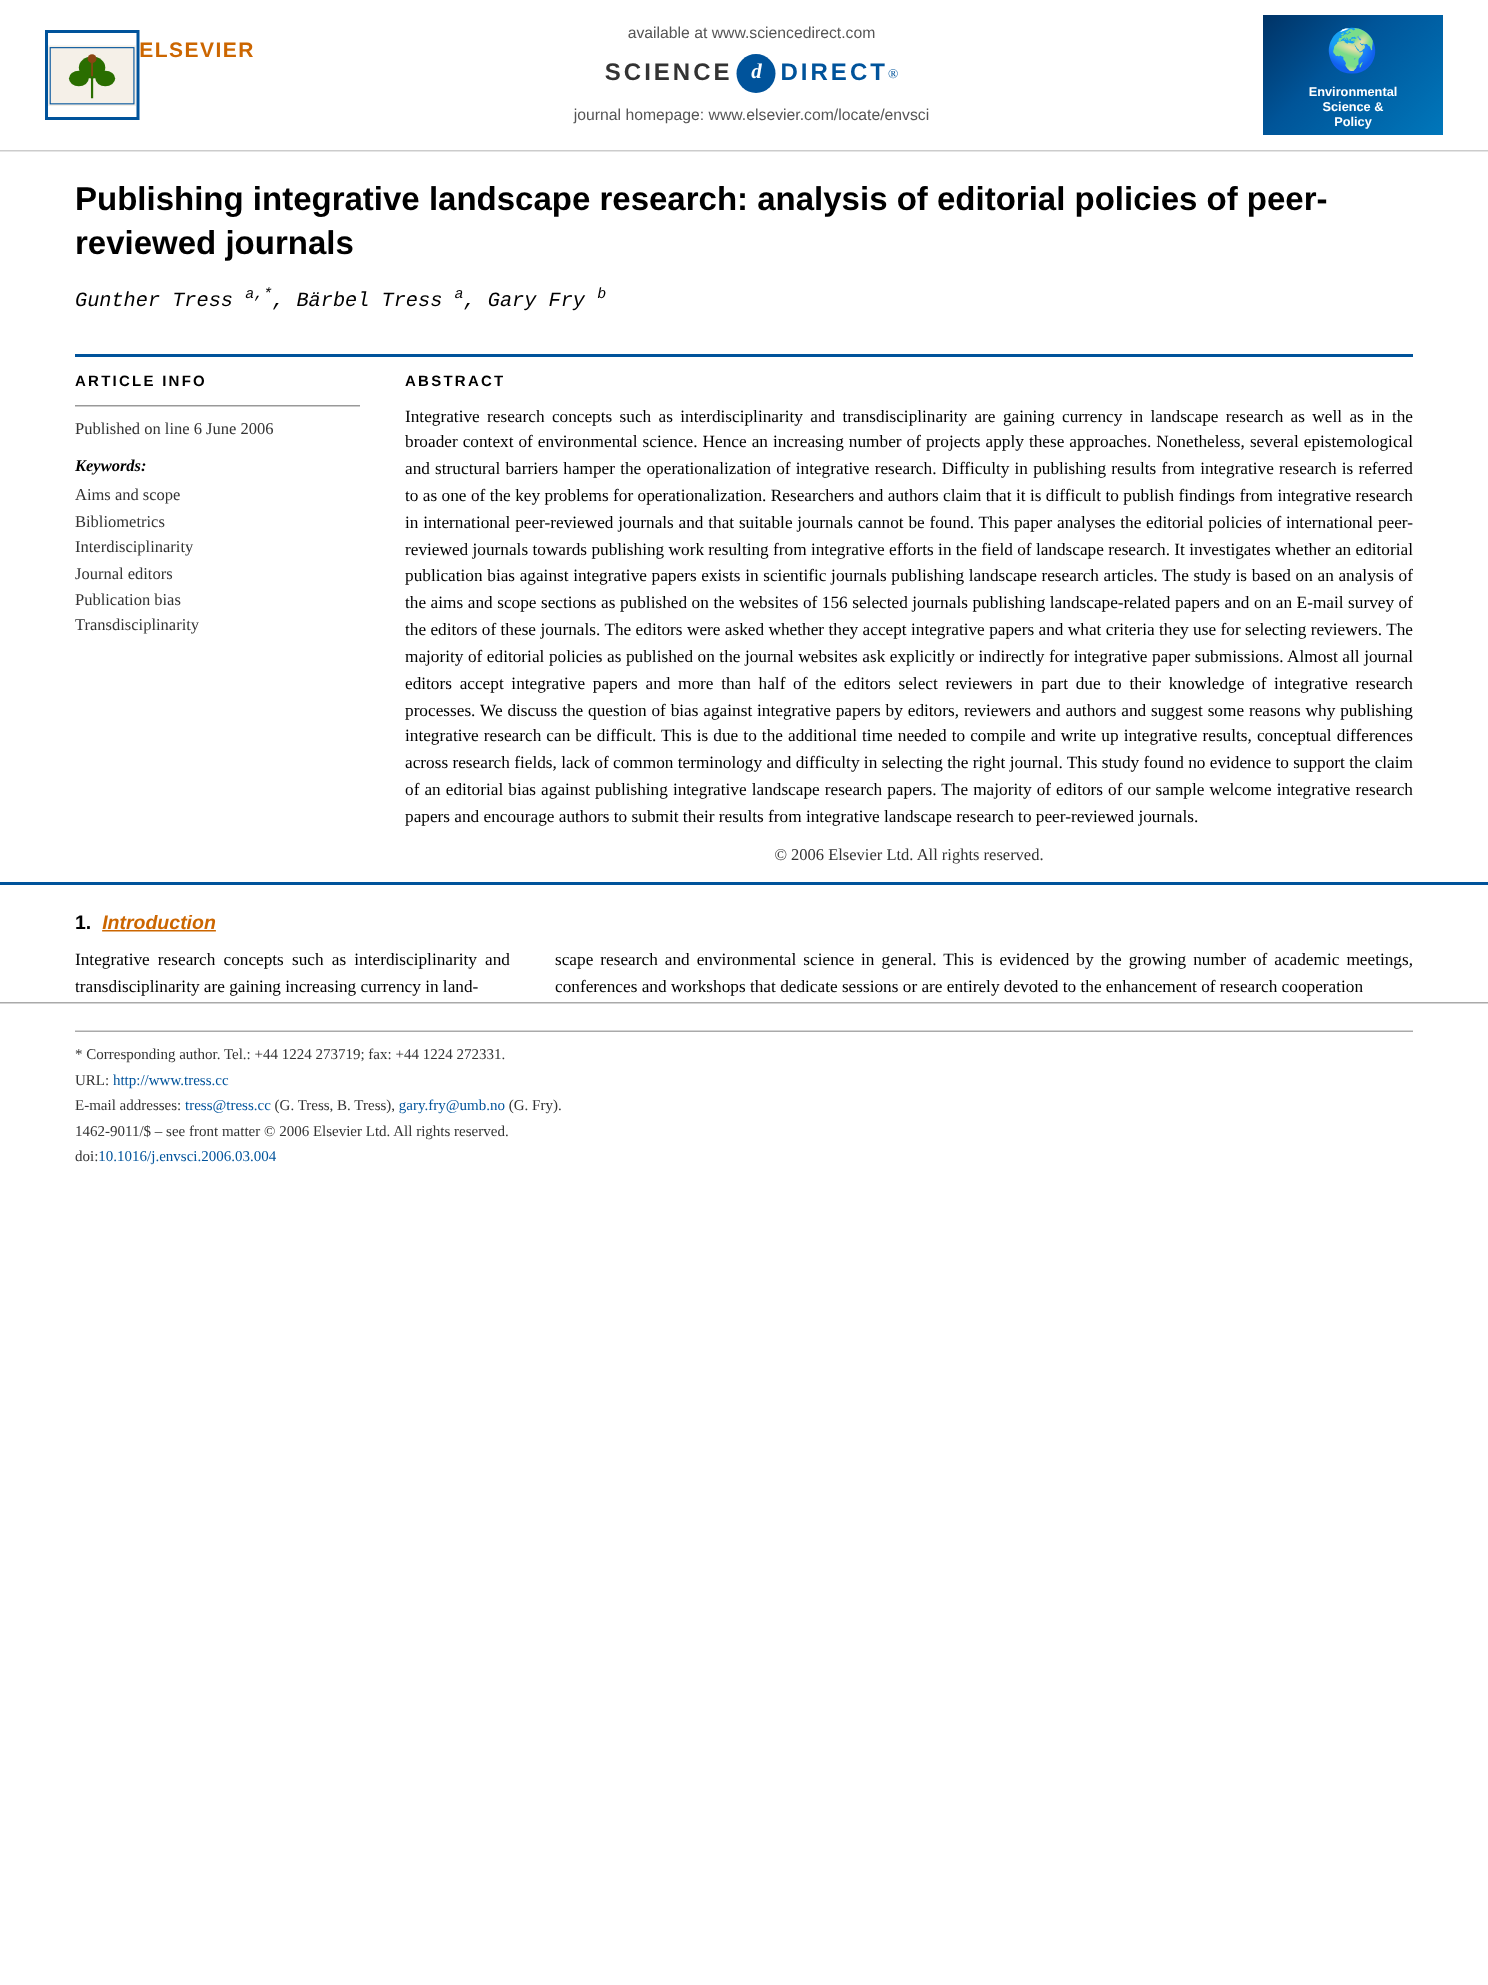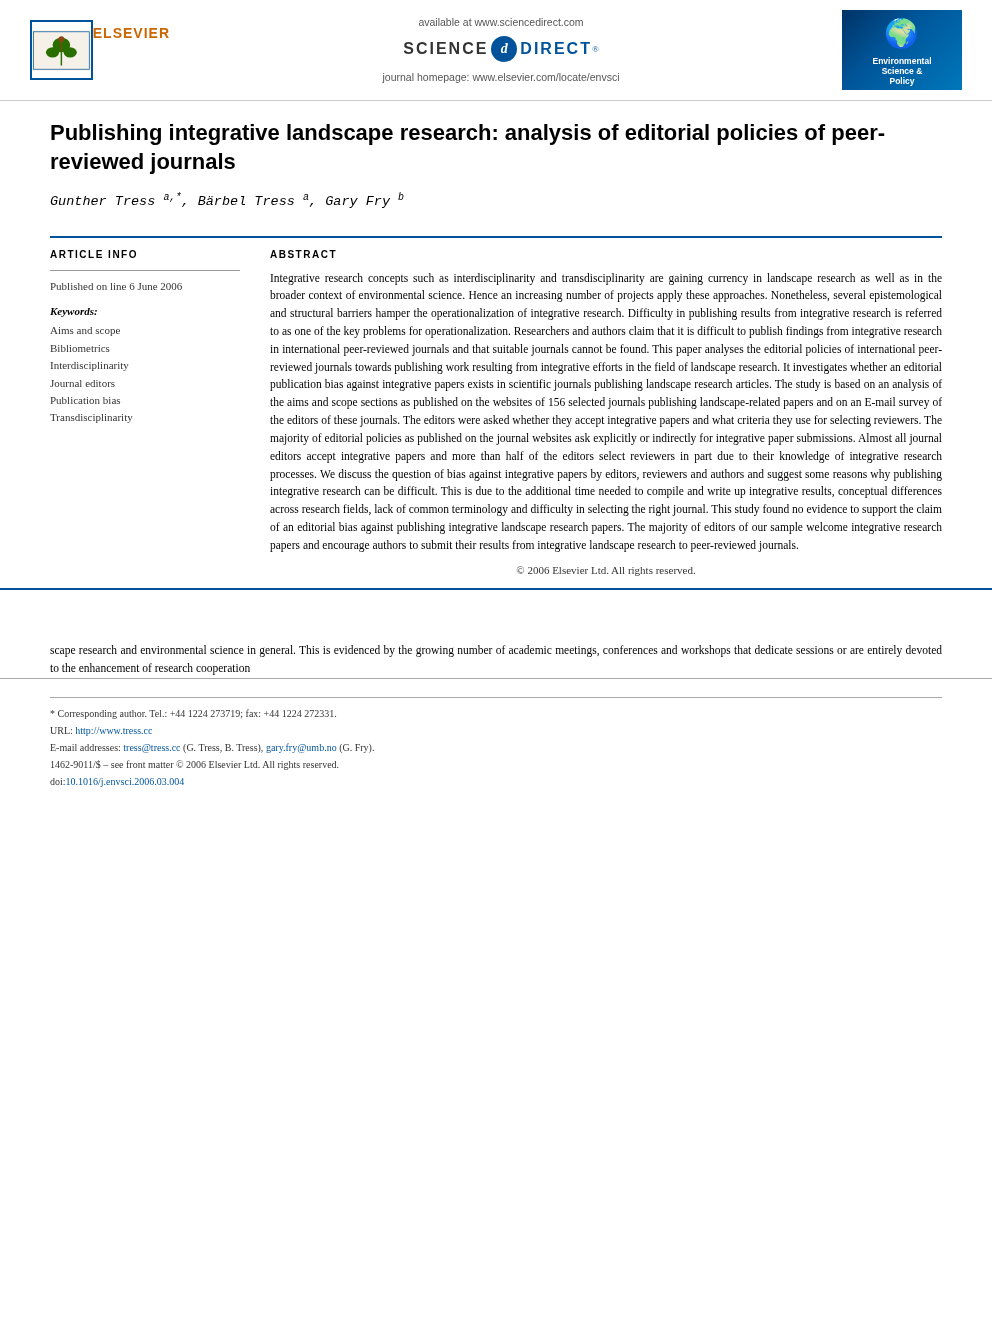--- a/index.html
+++ b/index.html
@@ -268,21 +268,21 @@
       display: flex;
       gap: 30px;
     }
     .col-left {
       width: 290px;
       flex-shrink: 0;
       padding-top: 16px;
     }
     .col-right {
       flex: 1;
-      padding-top: 22px;
+      padding-top: 12px;
     }
     .section-number {
       font-size: 13px;
       font-weight: bold;
       font-family: Arial, sans-serif;
       margin-right: 4px;
     }
     .section-title {
       font-size: 13px;
       font-weight: bold;
@@ -401,20 +401,27 @@
       <div class="abstract-section">
         <div class="abstract-header">ABSTRACT</div>
         <div class="abstract-text">Integrative research concepts such as interdisciplinarity and transdisciplinarity are gaining currency in landscape research as well as in the broader context of environmental science. Hence an increasing number of projects apply these approaches. Nonetheless, several epistemological and structural barriers hamper the operationalization of integrative research. Difficulty in publishing results from integrative research is referred to as one of the key problems for operationalization. Researchers and authors claim that it is difficult to publish findings from integrative research in international peer-reviewed journals and that suitable journals cannot be found. This paper analyses the editorial policies of international peer-reviewed journals towards publishing work resulting from integrative efforts in the field of landscape research. It investigates whether an editorial publication bias against integrative papers exists in scientific journals publishing landscape research articles. The study is based on an analysis of the aims and scope sections as published on the websites of 156 selected journals publishing landscape-related papers and on an E-mail survey of the editors of these journals. The editors were asked whether they accept integrative papers and what criteria they use for selecting reviewers. The majority of editorial policies as published on the journal websites ask explicitly or indirectly for integrative paper submissions. Almost all journal editors accept integrative papers and more than half of the editors select reviewers in part due to their knowledge of integrative research processes. We discuss the question of bias against integrative papers by editors, reviewers and authors and suggest some reasons why publishing integrative research can be difficult. This is due to the additional time needed to compile and write up integrative results, conceptual differences across research fields, lack of common terminology and difficulty in selecting the right journal. This study found no evidence to support the claim of an editorial bias against publishing integrative landscape research papers. The majority of editors of our sample welcome integrative research papers and encourage authors to submit their results from integrative landscape research to peer-reviewed journals.</div>
         <div class="copyright-line">© 2006 Elsevier Ltd. All rights reserved.</div>
       </div>
     </div>
   </div>
 
   <div class="bottom-section">
     <div class="two-col">
+      <div class="col-left">
+        <div>
+          <span class="section-number">1.</span>
+          <span class="section-title">Introduction</span>
+        </div>
+        <div class="section-text">Integrative research concepts such as interdisciplinarity and transdisciplinarity are gaining increasing currency in land-</div>
+      </div>
       <div class="col-right">
         <div class="section-text" style="margin-top:30px;">scape research and environmental science in general. This is evidenced by the growing number of academic meetings, conferences and workshops that dedicate sessions or are entirely devoted to the enhancement of research cooperation</div>
       </div>
     </div>
   </div>
 
   <div class="footer-notes">
     <hr class="footer-divider">
     <div class="note-line">* Corresponding author. Tel.: +44 1224 273719; fax: +44 1224 272331.</div>
     <div class="note-line">

